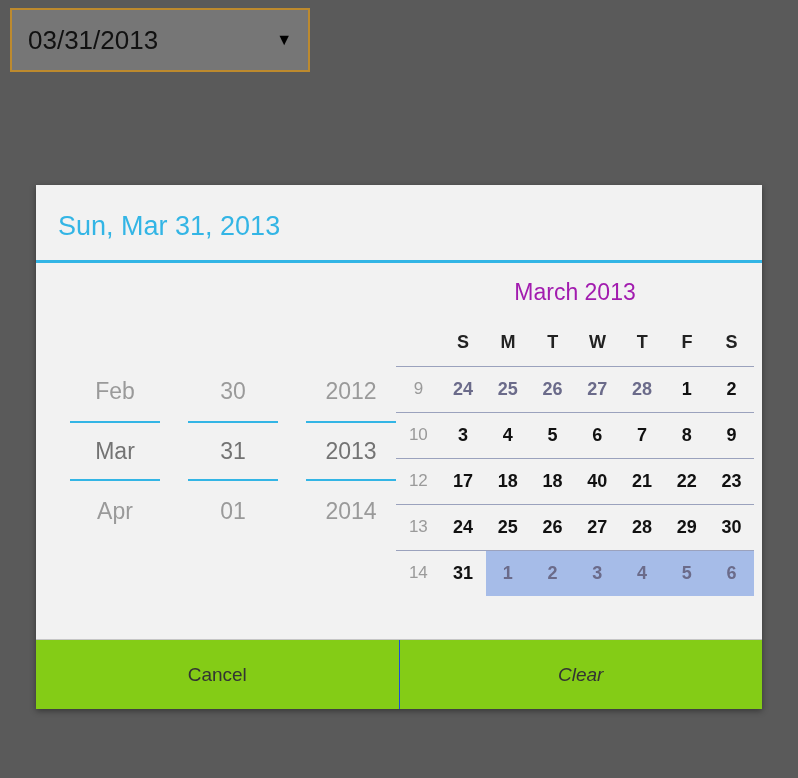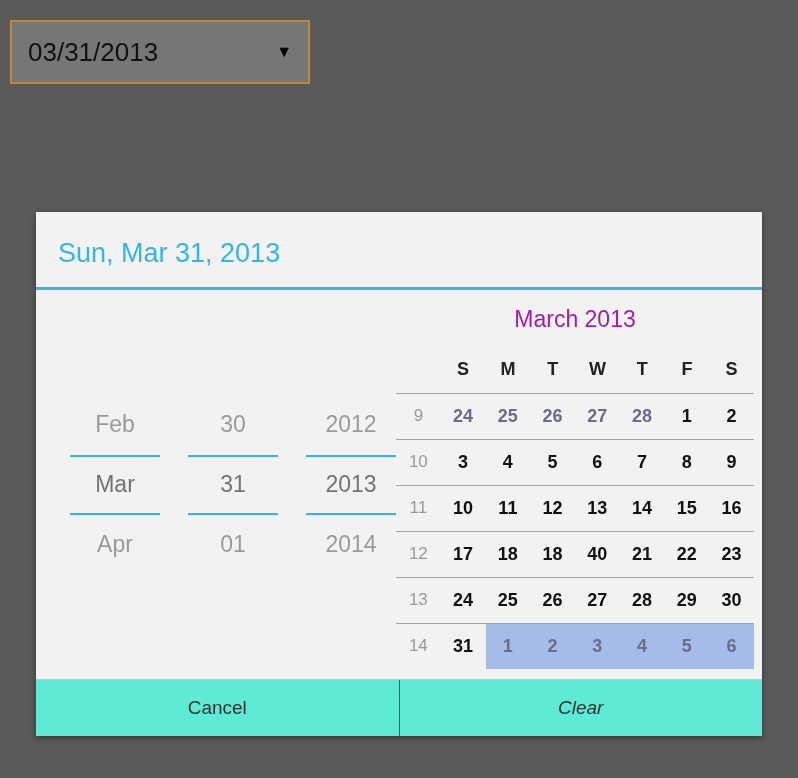--- a/index.html
+++ b/index.html
@@ -1,33 +1,33 @@
 <!DOCTYPE html>
 <html><head>
 <meta charset="utf-8">
 <style>
   * { box-sizing: border-box; margin: 0; padding: 0; }
   html, body { width: 798px; height: 778px; font-family: Arial, Helvetica, sans-serif; }
   body { background: #5a5a5a; position: relative; }
 
   .date-field {
     position: absolute;
-    top: 20px; left: 10px;
+    top: 8px; left: 10px;
     width: 300px; height: 64px;
     background: #767676;
     border: 2px solid #bd8a2e;
     display: flex; align-items: center; justify-content: space-between;
     padding: 0 16px;
   }
   .date-field span { font-size: 26px; color: #111; }
   .date-field .arrow { font-size: 16px; color: #000; }
 
   .dialog {
     position: absolute;
-    top: 212px; left: 36px;
+    top: 185px; left: 36px;
     width: 726px; height: 524px;
     background: #f2f2f2;
     box-shadow: 0 2px 6px rgba(0,0,0,0.4);
     display: flex; flex-direction: column;
   }
 
   .dialog-header {
     padding: 26px 22px 18px 22px;
     border-bottom: 3px solid #33b5e5;
   }
@@ -91,21 +91,21 @@
   .body-row .cal-cell:nth-child(5),
   .body-row .cal-cell:nth-child(6),
   .body-row .cal-cell:nth-child(7),
   .body-row .cal-cell:nth-child(8) { border-top: 1px solid #9ba2bd; }
 
   .footer {
     display: flex; height: 70px; border-top: 1px solid #c6c6c6;
   }
   .footer-btn {
     flex: 1; display: flex; align-items: center; justify-content: center;
-    font-size: 19px; color: #333; cursor: pointer; background: #5eead4;
+    font-size: 19px; color: #333; cursor: pointer; background: #84cc16;
     border: none; font-family: inherit;
   }
   .footer-btn + .footer-btn { border-left: 1px solid #1d4ed8; font-style: italic; }
 </style>
 </head>
 <body>
 
 <div class="date-field">
   <span>03/31/2013</span>
   <span class="arrow">▼</span>
@@ -162,30 +162,20 @@
             <div class="cal-cell weekno" style="border-top: none;">10</div>
             <div class="cal-cell cur-month">3</div>
             <div class="cal-cell cur-month">4</div>
             <div class="cal-cell cur-month">5</div>
             <div class="cal-cell cur-month">6</div>
             <div class="cal-cell cur-month">7</div>
             <div class="cal-cell cur-month">8</div>
             <div class="cal-cell cur-month">9</div>
           </div>
           <div class="cal-row body-row">
-            <div class="cal-cell weekno" style="border-top: none;">11</div>
-            <div class="cal-cell cur-month">10</div>
-            <div class="cal-cell cur-month">11</div>
-            <div class="cal-cell cur-month">12</div>
-            <div class="cal-cell cur-month">13</div>
-            <div class="cal-cell cur-month">14</div>
-            <div class="cal-cell cur-month">15</div>
-            <div class="cal-cell cur-month">16</div>
-          </div>
-          <div class="cal-row body-row">
             <div class="cal-cell weekno" style="border-top: none;">12</div>
             <div class="cal-cell cur-month">17</div>
             <div class="cal-cell cur-month">18</div>
             <div class="cal-cell cur-month">18</div>
             <div class="cal-cell cur-month">40</div>
             <div class="cal-cell cur-month">21</div>
             <div class="cal-cell cur-month">22</div>
             <div class="cal-cell cur-month">23</div>
           </div>
           <div class="cal-row body-row">

